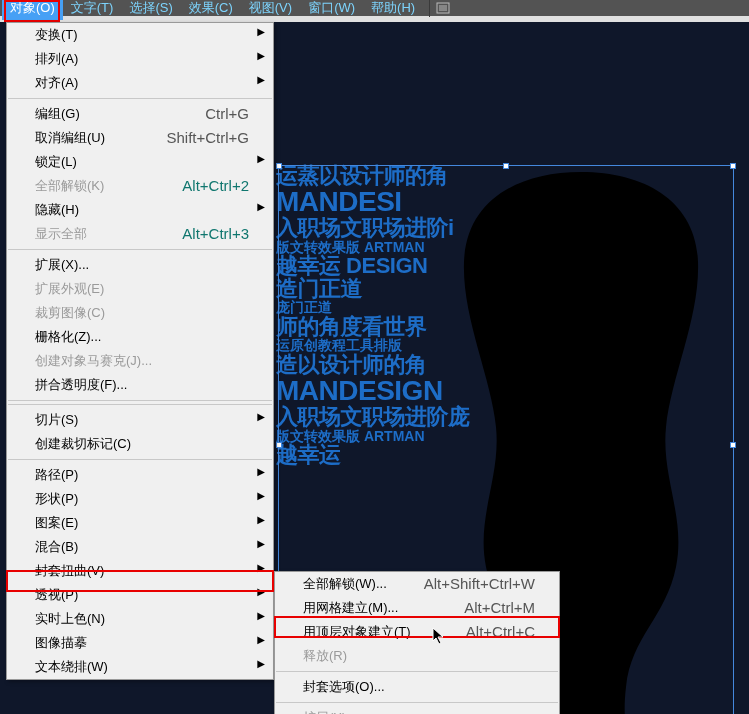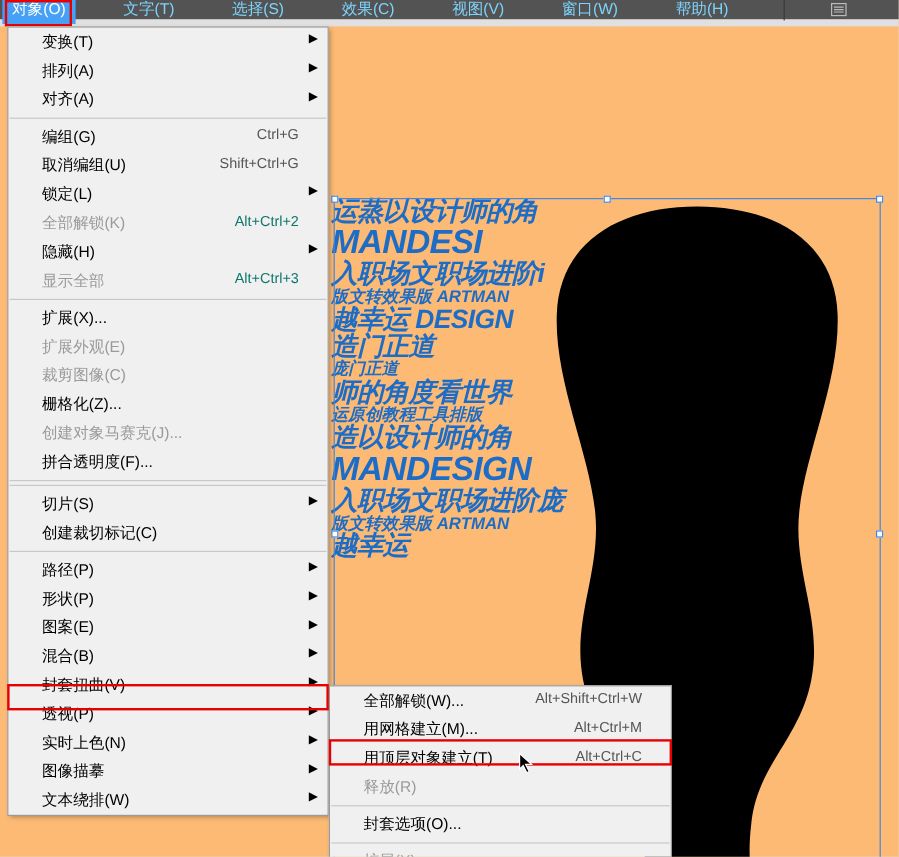--- a/index.html
+++ b/index.html
@@ -1,42 +1,42 @@
 <!DOCTYPE html>
 <html><head>
 <meta charset="utf-8">
 <style>
 * { margin: 0; padding: 0; box-sizing: border-box; font-family: "Microsoft YaHei", SimSun, sans-serif; }
 body { background: #e0e0e0; width: 749px; height: 714px; overflow: hidden; position: relative; }
 
-.menubar { background: #535353; height: 16px; display: flex; align-items: center; padding: 0 2px; position: relative; z-index: 100; gap: 32px; }
+.menubar { background: #535353; height: 16px; display: flex; align-items: center; padding: 0 2px; position: relative; z-index: 100; }
 .menubar-item { color: #7dd3fc; font-size: 13px; padding: 3px 8px; cursor: pointer; }
 .menubar-item.active { background: #46a0f5; color: #fff; }
 .menubar-sep { width: 1px; height: 18px; background: #3a3a3a; margin: 0 6px; }
 .menubar-icon { width: 18px; height: 14px; display: inline-block; }
 .menubar-icon svg { width: 100%; height: 100%; }
 
 .highlight-menubar { position: absolute; left: 4px; top: 0; width: 56px; height: 22px; border: 2px solid #e80000; pointer-events: none; z-index: 101; }
 
-.canvas-bg { position: absolute; top: 22px; left: 0; right: 0; bottom: 0; background: #fdba74; font-style: italic; }
+.canvas-bg { position: absolute; top: 22px; left: 0; right: 0; bottom: 0; background: #0f172a; }
 .bg-text { position: absolute; left: 276px; top: 142px; width: 470px; color: #1d6dc7; font-weight: 700; line-height: 1.05; overflow: hidden; }
 .bg-text .row { white-space: nowrap; font-size: 22px; letter-spacing: -0.5px; }
 .bg-text .big { font-size: 28px; font-weight: 900; }
 .bg-text .small { font-size: 14px; letter-spacing: 0; }
 
 .silhouette { position: absolute; left: 436px; top: 145px; width: 290px; height: 560px; }
 .silhouette svg { width: 100%; height: 100%; }
 
 .sel-box { position: absolute; border: 1px solid #4488dd; }
 .sel-box .h { position: absolute; width: 6px; height: 6px; background: #fff; border: 1px solid #4488dd; }
 
 .menu { position: absolute; background: #f0f0f0; border: 1px solid #999; box-shadow: 2px 2px 4px rgba(0,0,0,0.3); font-size: 13px; z-index: 200; }
 .menu-item { display: flex; align-items: flex-start; justify-content: space-between; padding: 3px 24px 3px 28px; cursor: default; position: relative; }
 .menu-item.disabled { color: #9a9a9a; }
-.menu-item .shortcut { color: #555; font-size: 12px; }
+.menu-item .shortcut { color: #555; font-size: 15px; }
 .menu-item.disabled .shortcut { color: #0f766e; }
 .menu-item .arrow { position: absolute; right: 8px; font-size: 10px; }
 .menu-sep { height: 1px; background: #c8c8c8; margin: 3px 1px; }
 
 .menu-main { left: 6px; top: 22px; width: 268px; }
 .menu-sub { left: 274px; top: 571px; width: 286px; }
 
 .highlight-main { position: absolute; left: 6px; top: 570px; width: 268px; height: 22px; border: 2px solid #e80000; pointer-events: none; z-index: 210; }
 .highlight-sub { position: absolute; left: 274px; top: 616px; width: 286px; height: 22px; border: 2px solid #e80000; pointer-events: none; z-index: 210; }
 

